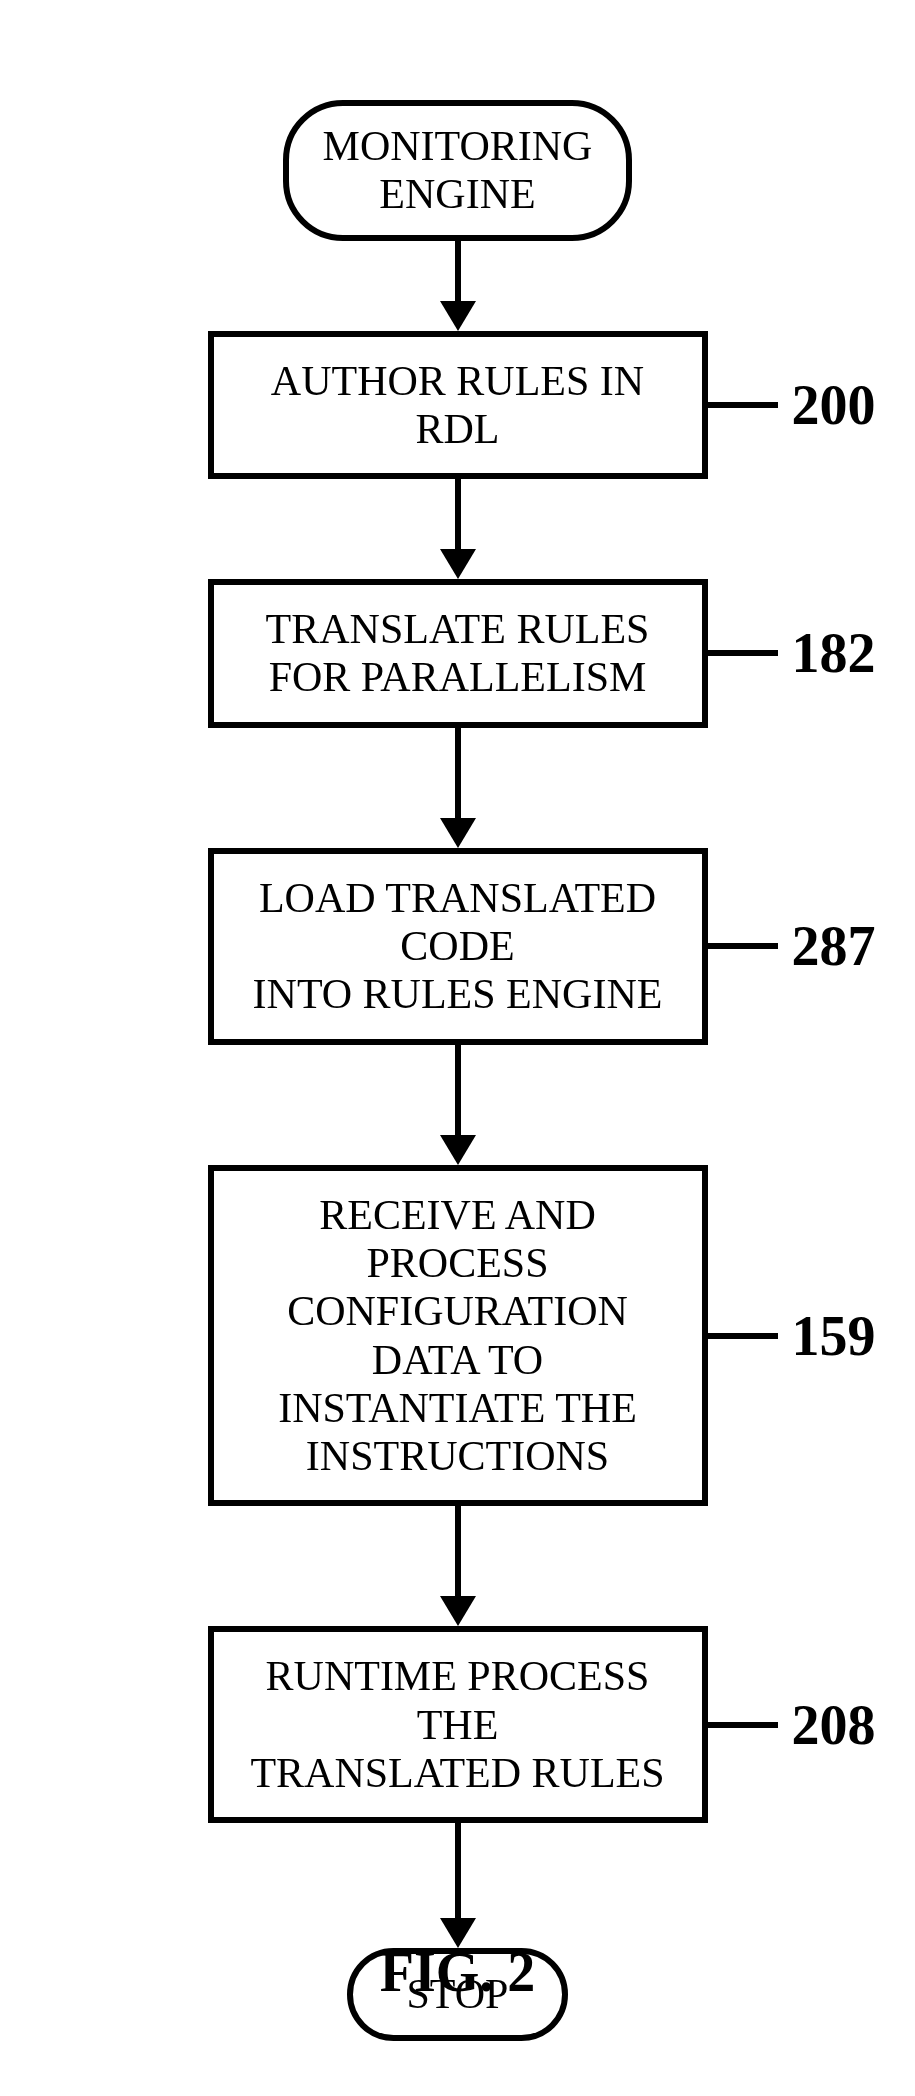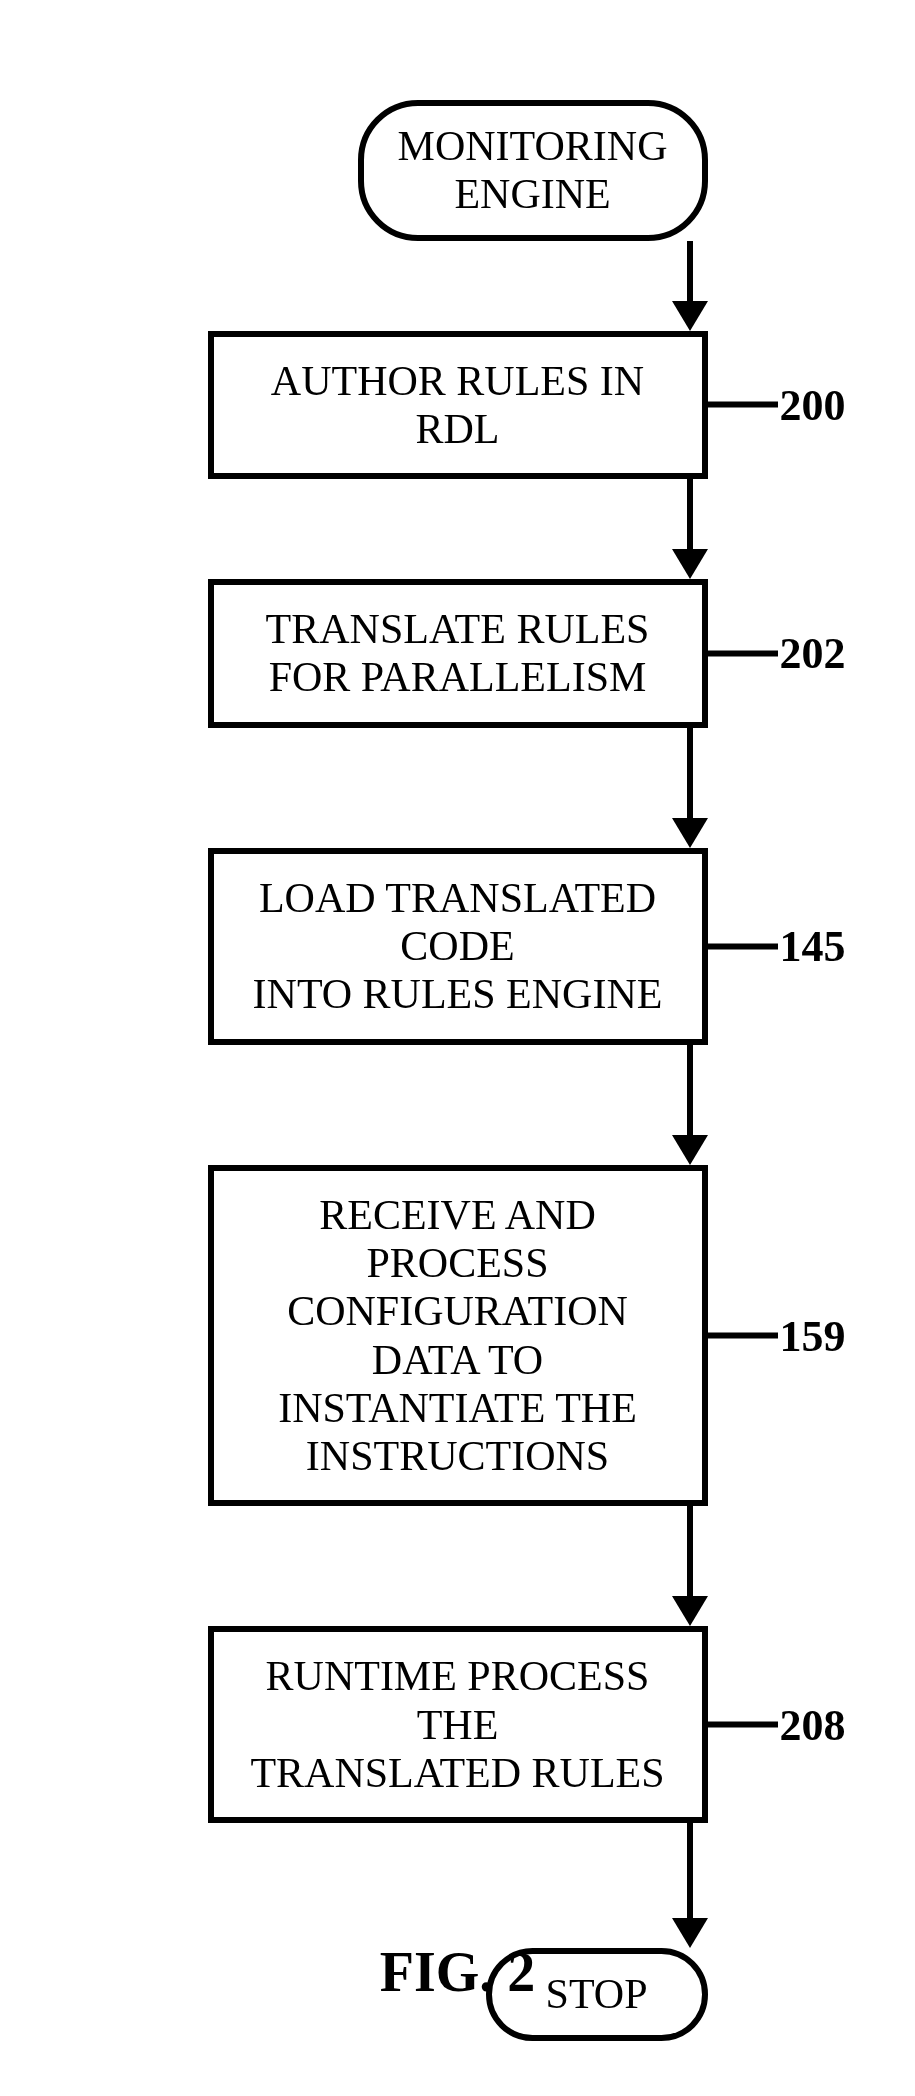--- a/index.html
+++ b/index.html
@@ -10,21 +10,21 @@
     height: 2096px;
     position: relative;
   }
   .flowchart {
     position: absolute;
     left: 50%;
     top: 100px;
     transform: translateX(-50%);
     display: flex;
     flex-direction: column;
-    align-items: flex-end;
+    align-items: center;
   }
   .terminator {
     border: 6px solid #000;
     border-radius: 60px;
     padding: 16px 34px;
     text-align: center;
     font-size: 42px;
     line-height: 1.15;
     background: #fff;
   }
@@ -66,23 +66,23 @@
     transform: translateY(-50%);
     display: flex;
     align-items: center;
   }
   .lead-line {
     height: 6px;
     background: #000;
     width: 70px;
   }
   .lead-label {
-    font-size: 44px;
+    font-size: 56px;
     font-weight: bold;
-    margin-left: 2px;
+    margin-left: 14px;
     white-space: nowrap;
   }
   .fig-caption {
     position: absolute;
     bottom: 92px;
     left: 50%;
     transform: translateX(-50%);
     font-size: 56px;
     font-weight: bold;
   }
@@ -115,36 +115,36 @@
     <div class="arrow-line" style="height:70px"></div>
     <div class="arrow-head"></div>
   </div>
 
   <div class="node-wrap">
     <div class="process">
       <span>TRANSLATE RULES<br>FOR PARALLELISM</span>
     </div>
     <div class="lead">
       <div class="lead-line"></div>
-      <div class="lead-label">202</div>
+      <div class="lead-label">182</div>
     </div>
   </div>
 
   <div class="arrow">
     <div class="arrow-line" style="height:90px"></div>
     <div class="arrow-head"></div>
   </div>
 
   <div class="node-wrap">
     <div class="process">
       <span>LOAD TRANSLATED CODE<br>INTO RULES ENGINE</span>
     </div>
     <div class="lead">
       <div class="lead-line"></div>
-      <div class="lead-label">145</div>
+      <div class="lead-label">287</div>
     </div>
   </div>
 
   <div class="arrow">
     <div class="arrow-line" style="height:90px"></div>
     <div class="arrow-head"></div>
   </div>
 
   <div class="node-wrap">
     <div class="process">

